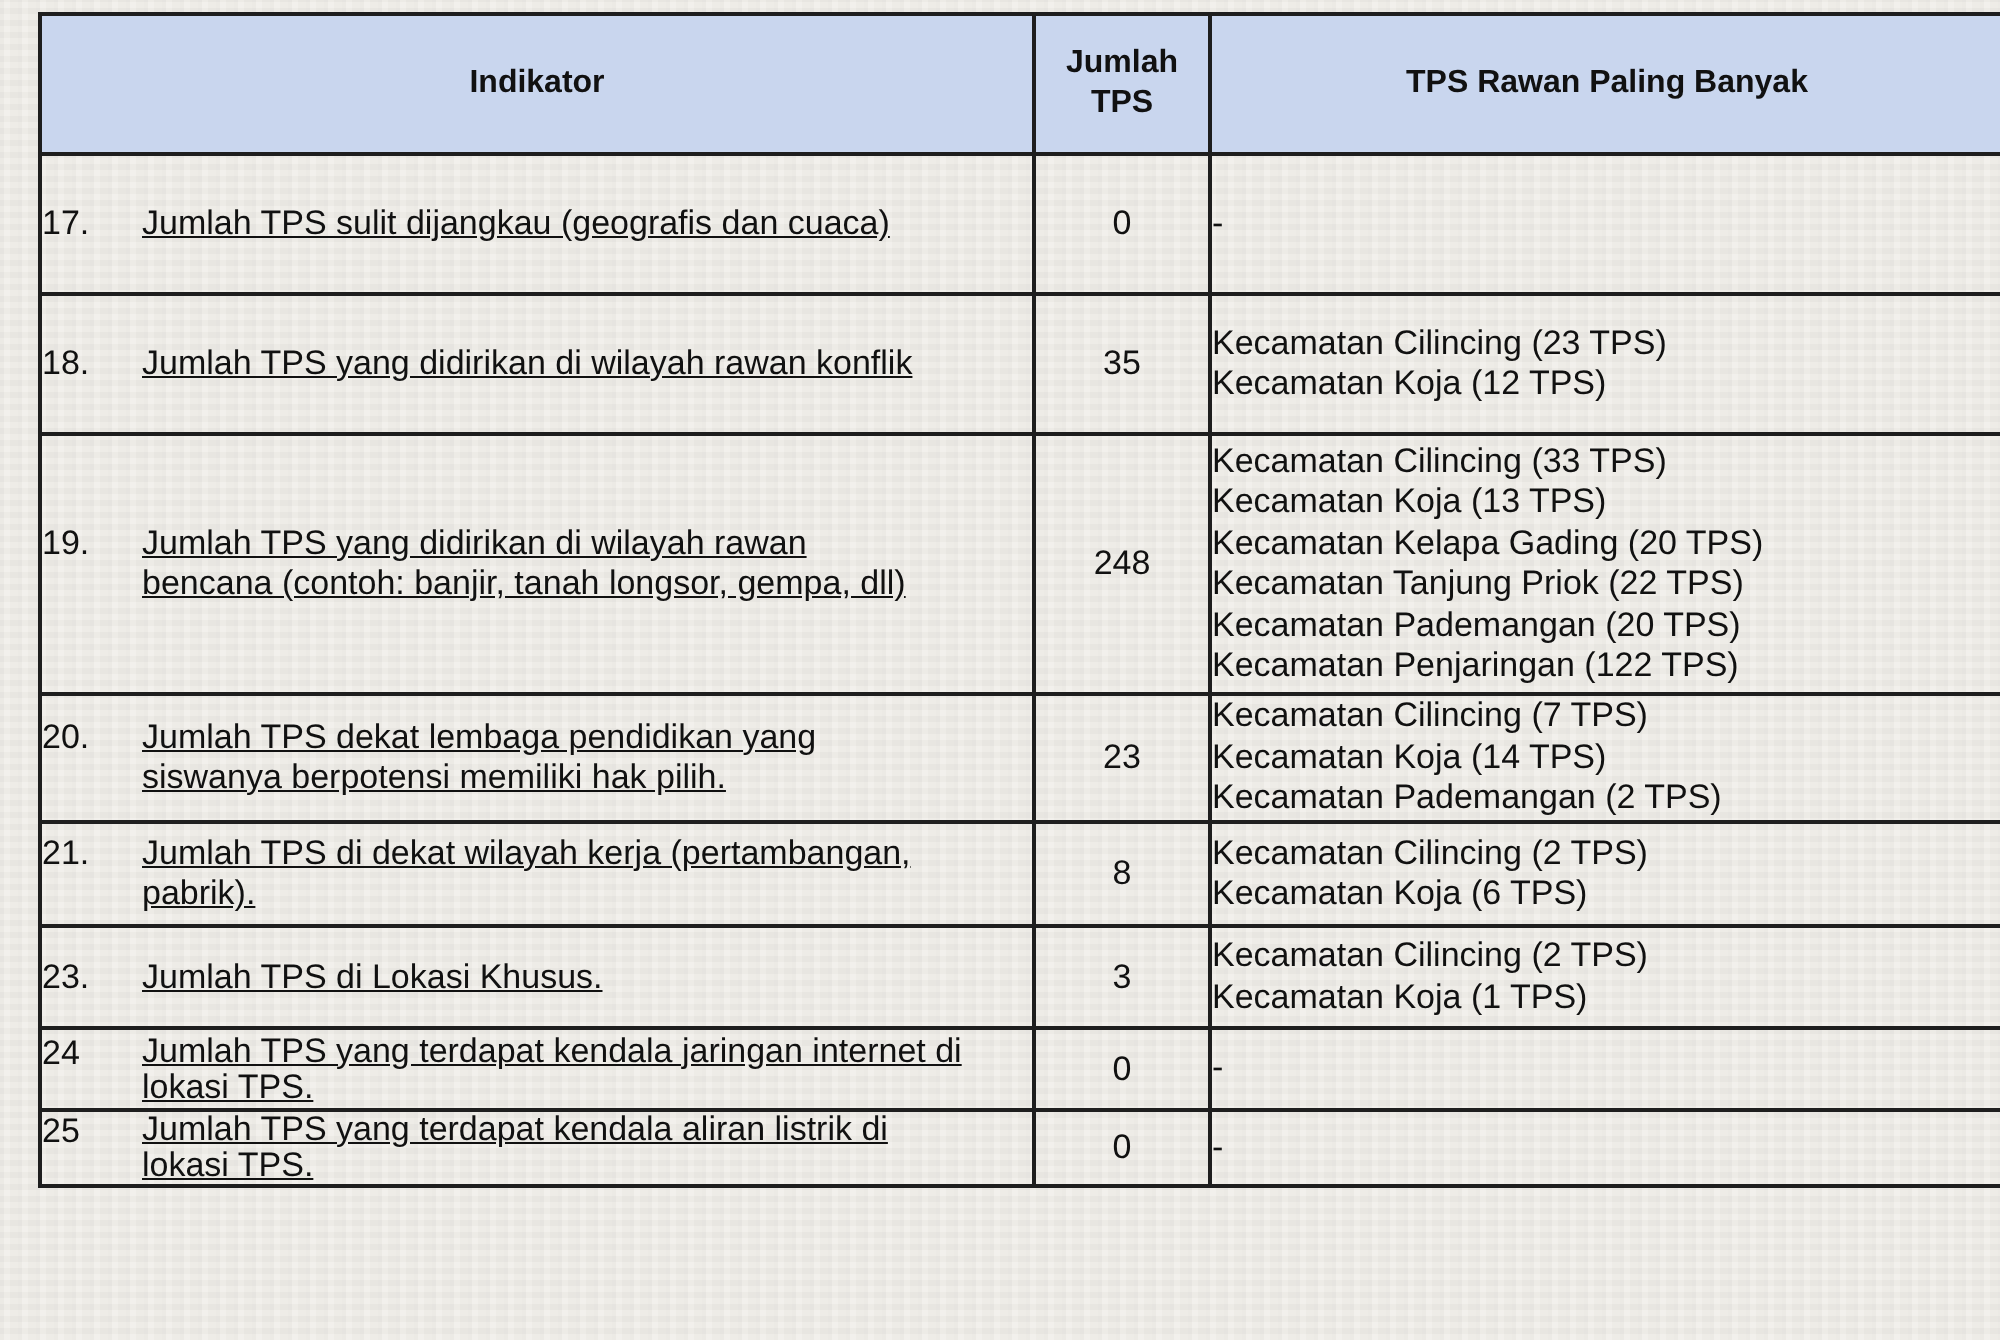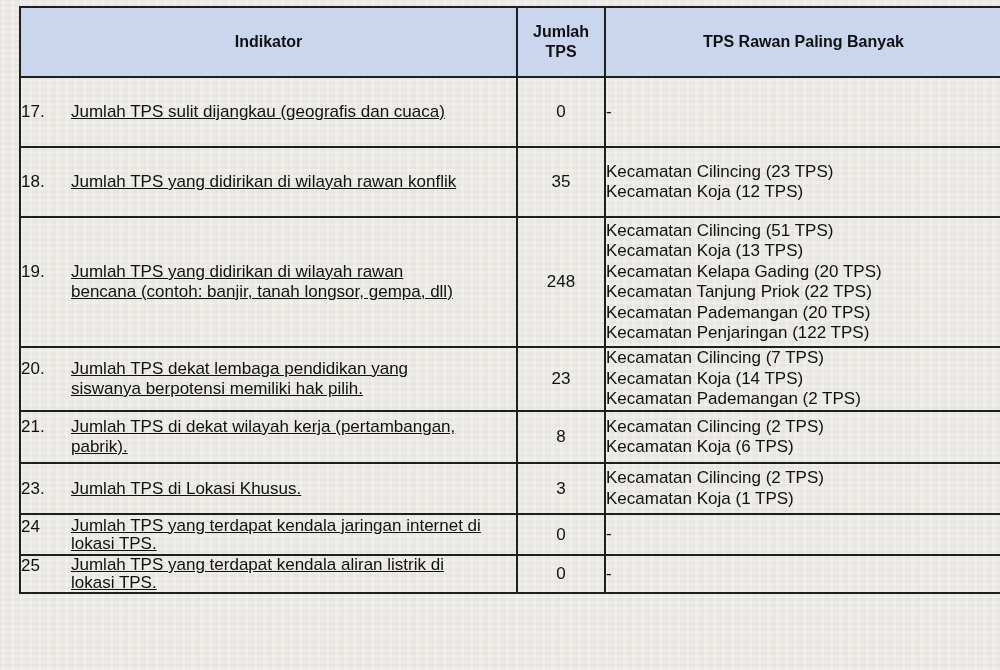--- a/index.html
+++ b/index.html
@@ -92,21 +92,21 @@
 
     <tr style="height:130px">
       <td class="ind">
           <div class="ind-wrap">
         <span class="num">19.</span>
         <span class="txt" style="width:400px">Jumlah TPS yang didirikan di wilayah rawan bencana (contoh: banjir, tanah longsor, gempa, dll)</span>
       </div>
         </td>
       <td class="cnt">248</td>
       <td class="loc">
-        <span class="loc-line">Kecamatan Cilincing (51 TPS)</span>
+        <span class="loc-line">Kecamatan Cilincing (33 TPS)</span>
         <span class="loc-line">Kecamatan Koja (13 TPS)</span>
         <span class="loc-line">Kecamatan Kelapa Gading (20 TPS)</span>
         <span class="loc-line">Kecamatan Tanjung Priok (22 TPS)</span>
         <span class="loc-line">Kecamatan Pademangan (20 TPS)</span>
         <span class="loc-line">Kecamatan Penjaringan (122 TPS)</span>
       </td>
     </tr>
 
     <tr style="height:64px">
       <td class="ind">

